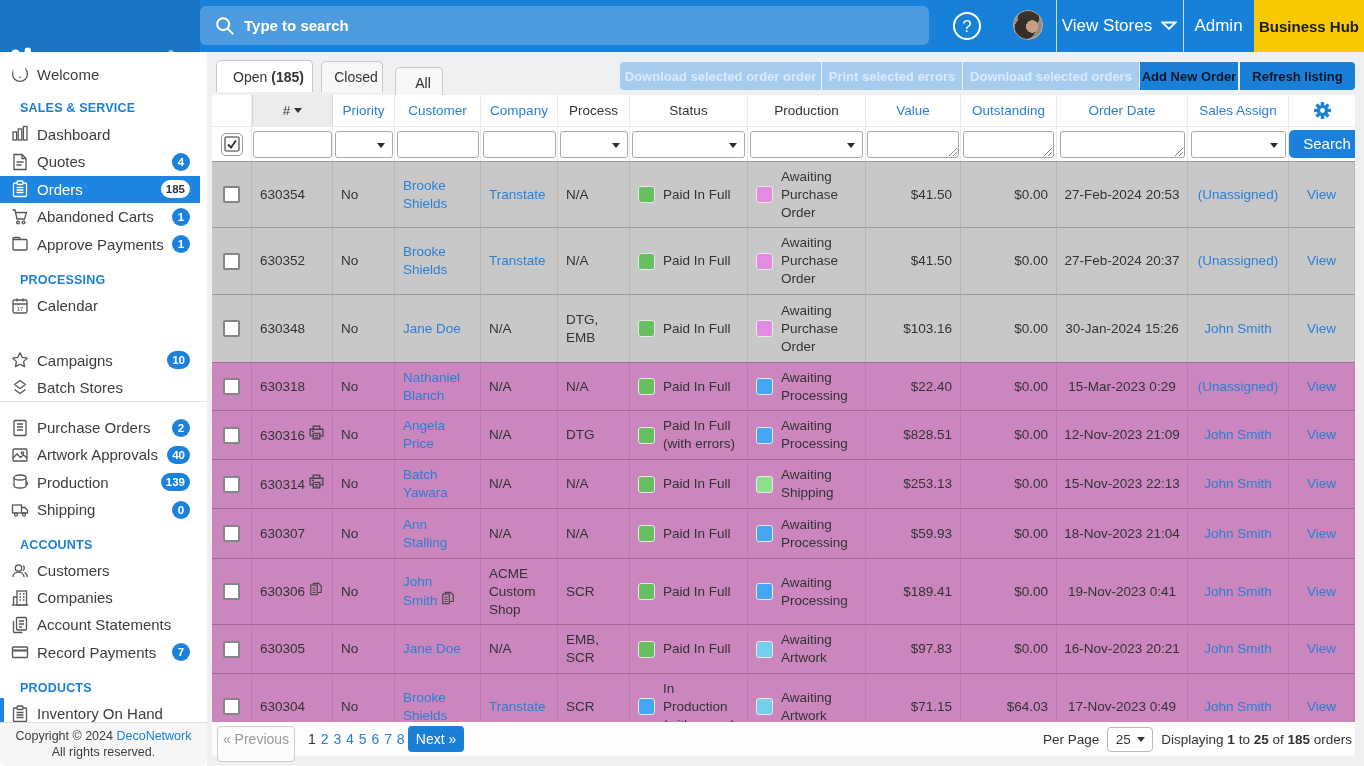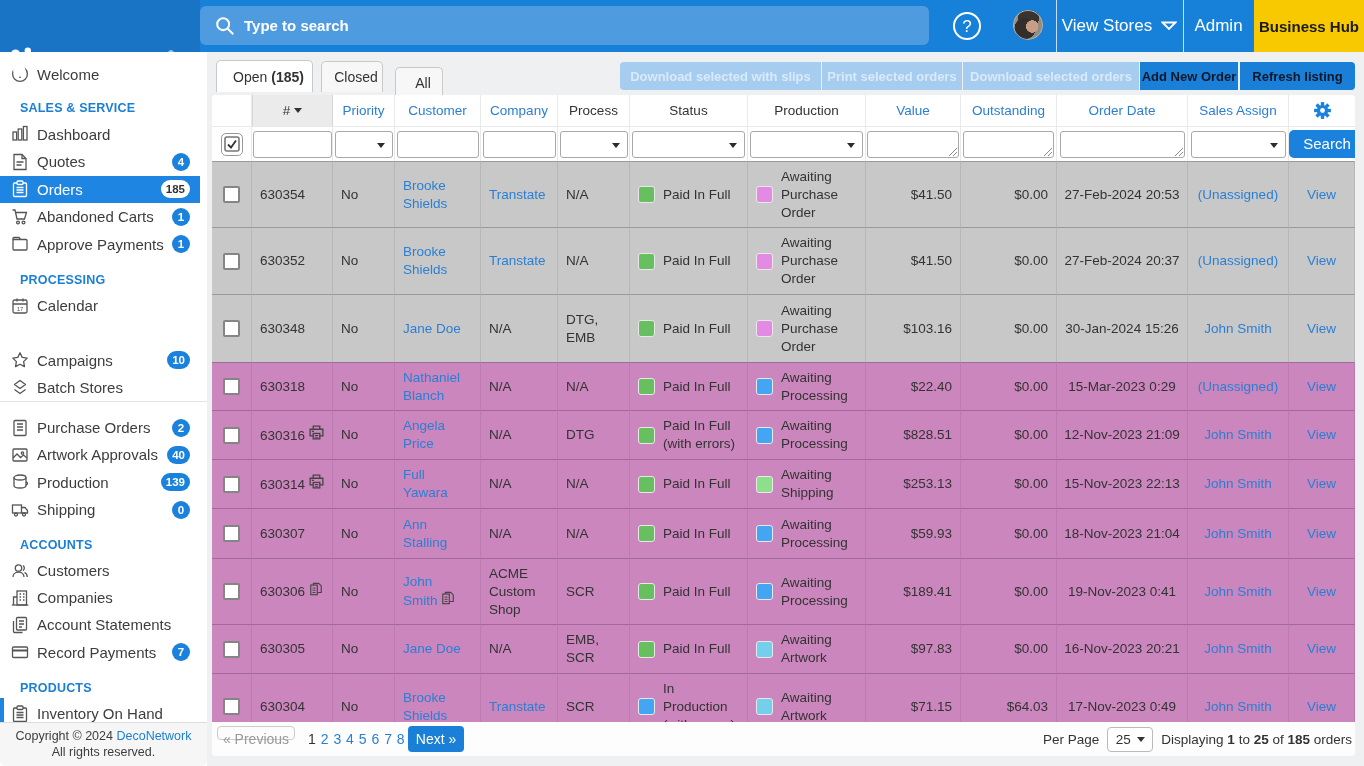--- a/index.html
+++ b/index.html
@@ -94,21 +94,21 @@
 .statcell { display:flex; align-items:center; }
 .ch-green { background:#67bf5f; }
 .ch-magenta { background:#e38ae3; }
 .ch-blue { background:#44a5f2; }
 .ch-lgreen { background:#8ede8b; }
 .ch-cyan { background:#74cfec; }
 .cb { display:inline-block; width:17px; height:17px; background:#fff; border:2px solid #858585; border-radius:2px; vertical-align:middle; box-sizing:border-box;}
 
 .pagebar { position:absolute; left:0; top:670px; width:1143px; height:34px; background:#fdfdfd; border-radius:0 0 4px 4px;
   font-size:14px; }
-.prevbtn { position:absolute; left:5px; top:4px; width:78px; height:14px; border:1px solid #ccc; border-radius:4px;
+.prevbtn { position:absolute; left:5px; top:4px; width:78px; height:36px; border:1px solid #ccc; border-radius:4px;
   color:#999; text-align:center; line-height:25px; background:#fcfcfc;}
 .pnums { position:absolute; left:96px; top:9px; color:#2a7fd4; letter-spacing:0.5px; }
 .pnums .cur { color:#333; }
 .nextbtn { position:absolute; left:196px; top:4px; width:56px; height:26px; background:#1a7fd6; border-radius:4px;
   color:#fff; text-align:center; line-height:26px; }
 .pp { position:absolute; right:3px; top:0; height:34px; display:flex; align-items:center; color:#333; font-size:13.5px;}
 .ppsel { border:1px solid #bbb; border-radius:4px; width:46px; height:25px; margin:0 8px; display:flex; align-items:center;
   justify-content:center; background:#fff; }
 .ppsel:after { content:""; margin-left:6px; border-left:4px solid transparent; border-right:4px solid transparent;
   border-top:5px solid #333; }
@@ -255,22 +255,22 @@
   <div class="sfooter">Copyright © 2024 <a>DecoNetwork</a><br>All rights reserved.</div>
 </div>
 
 <div class="content">
   <div class="tabs">
     <span class="tab active">Open <span class="cnt">(185)</span></span>
       <span class="tab t2">Closed</span>
       <span class="tab t3">All</span>
   </div>
   <div class="btng">
-    <div class="b dis" style="left:408px; width:201px; border-radius:4px 0 0 4px;">Download selected with slips</div>
-    <div class="b dis" style="left:610px; width:140px;">Print selected orders</div>
+    <div class="b dis" style="left:408px; width:201px; border-radius:4px 0 0 4px;">Download selected order order</div>
+    <div class="b dis" style="left:610px; width:140px;">Print selected errors</div>
     <div class="b dis" style="left:751px; width:176px;">Download selected orders</div>
     <div class="b act" style="left:928px; width:98px;">Add New Order</div>
     <div class="b act" style="left:1028px; width:115px; border-radius:0 4px 4px 0;">Refresh listing</div>
   </div>
   <div class="tablewrap">
     <table id="otable">
     <colgroup>
           <col style="width:40px">
           <col style="width:81px">
           <col style="width:62px">
@@ -468,21 +468,21 @@
       <tr class="pink" style="height:49px">
         <td class="c"><span class="cb"></span></td>
         <td>630314 <svg class="ticon" width="15" height="15" viewBox="0 0 16 16" fill="none" stroke="#444" stroke-width="1.4">
                 <path d="M4.5 4.5 V1.2 h7 V4.5"></path>
                 <path d="M4.5 11.5 H1.2 V4.5 h13.6 V11.5 H11.5"></path>
                 <path d="M3 6.8 h2.2"></path>
                 <rect x="4.5" y="9" width="7" height="5.8"></rect>
                 <path d="M6.2 11.3 h3.6 M6.2 13 h3.6" stroke-width="1.1"></path>
               </svg></td>
             <td>No</td>
-        <td><a>Full Yawara</a></td>
+        <td><a>Batch Yawara</a></td>
         <td>N/A</td>
         <td>N/A</td>
         <td>
               <div class="statcell">
                 <span class="chip ch-green"></span>
                 <span>Paid In Full</span>
               </div>
             </td>
         <td>
               <div class="statcell">

